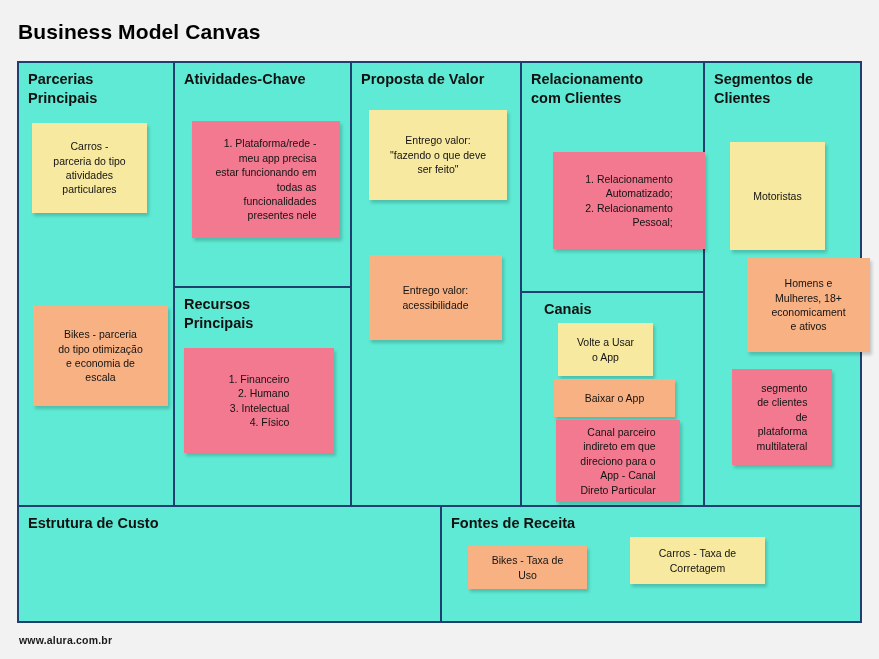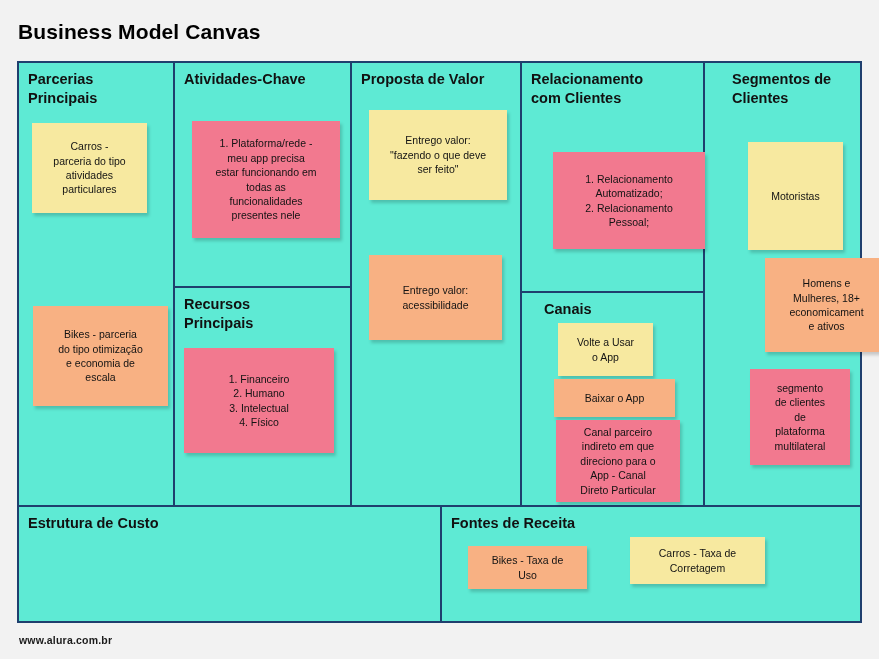--- a/index.html
+++ b/index.html
@@ -73,21 +73,21 @@
     text-align: center;
     font-size: 10.5px;
     line-height: 1.38;
     color: #131313;
     padding: 4px 5px;
     box-shadow: 2px 3px 3px rgba(0,0,0,0.18);
     white-space: pre-line;
   }
   .note.yellow  { background: #f7e9a0; }
   .note.orange  { background: #f8b183; }
-  .note.pink    { background: #f2798f; }
+  .note.pink    { background: #f2798f; text-align: right; }
 
   #footer-url {
     position: absolute;
     left: 19px;
     top: 634px;
     font-size: 10.5px;
     font-weight: bold;
     color: #1a1a1a;
     letter-spacing: 0.2px;
   }
@@ -163,21 +163,21 @@
     <div class="note yellow" style="left:23px; top:30px; width:95px; height:53px;">Volte a Usar
 o App</div>
     <div class="note orange" style="left:19px; top:86px; width:121px; height:38px;">Baixar o App</div>
     <div class="note pink" style="left:21px; top:127px; width:124px; height:82px;">Canal parceiro
 indireto em que
 direciono para o
 App - Canal
 Direto Particular</div>
   </div>
 
-  <div class="block" style="left:704px; top:0; width:155px; height:442px;">
+  <div class="block" style="left:686px; top:0; width:155px; height:442px;">
     <div class="block-title">Segmentos de
 Clientes</div>
     <div class="note yellow" style="left:25px; top:79px; width:95px; height:108px;">Motoristas</div>
     <div class="note orange" style="left:42px; top:195px; width:123px; height:94px;">Homens e
 Mulheres, 18+
 economicament
 e ativos</div>
     <div class="note pink" style="left:27px; top:306px; width:100px; height:96px;">segmento
 de clientes
 de

